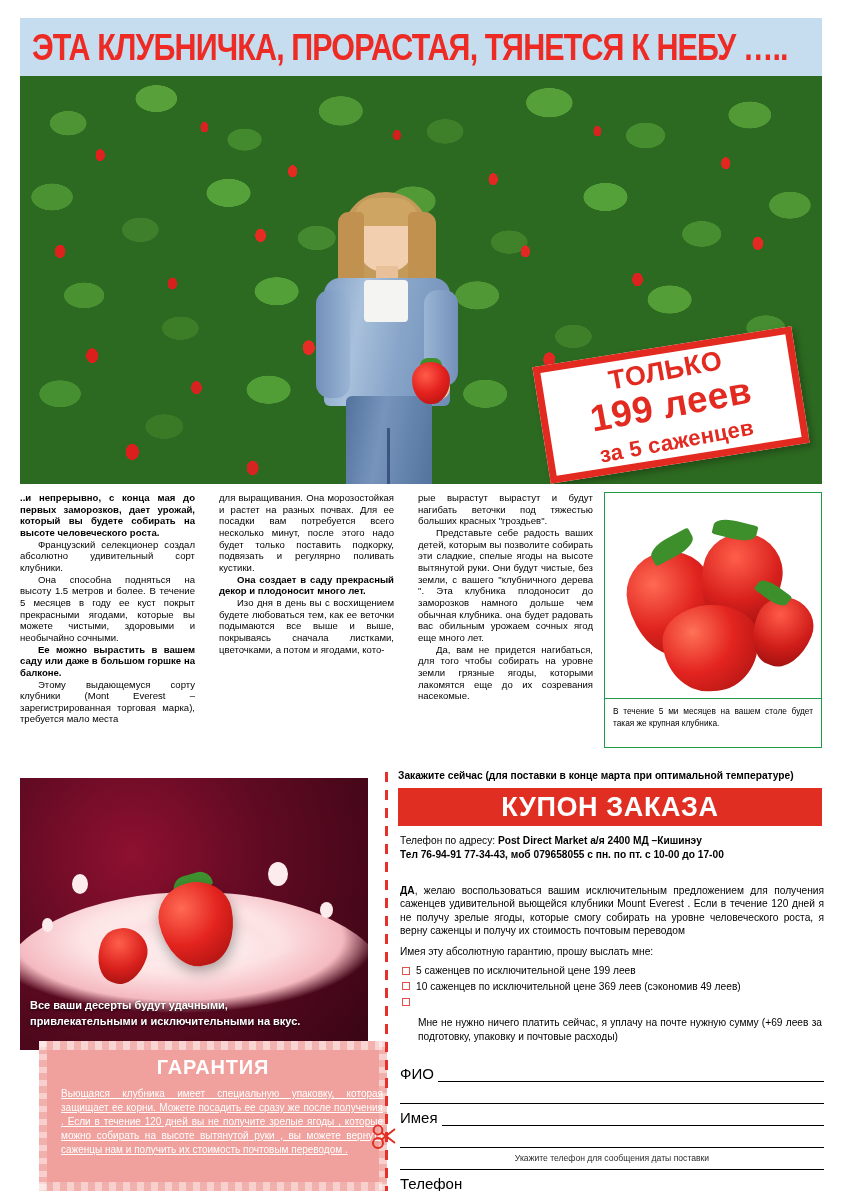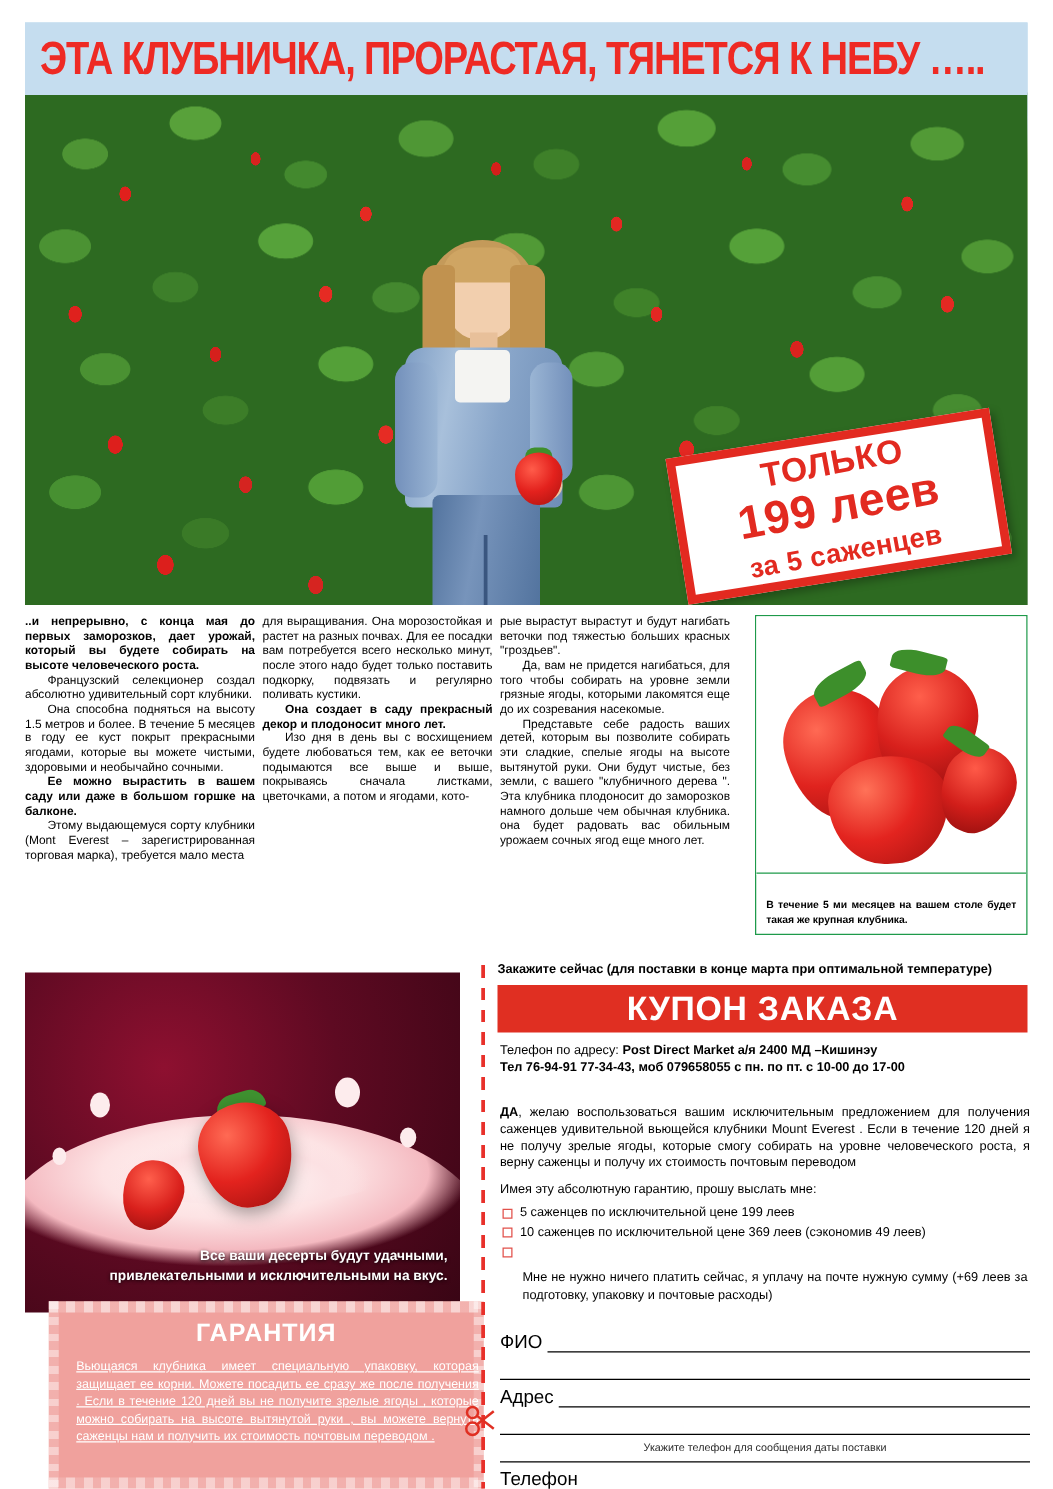--- a/index.html
+++ b/index.html
@@ -154,21 +154,21 @@
   }
   .price-l1 { top: 2px;  font-size: 27px; letter-spacing: .5px; }
   .price-l2 { top: 31px; font-size: 37px; letter-spacing: .5px; }
   .price-l3 { top: 76px; font-size: 22px; letter-spacing: .3px; }
 
   
   .cols {
     position: absolute;
     left: 20px; top: 492px;
     width: 573px; height: 272px;
-    display: flex; gap: 6px;
+    display: flex; gap: 24px;
   }
   .col { width: 184px; }
   .col p {
     font-family: "Liberation Sans", sans-serif;
     font-size: 9.55px;
     line-height: 11.65px;
     color: #000;
     text-align: justify;
     text-justify: inter-word;
     hyphens: manual;
@@ -188,22 +188,22 @@
   .photo-berries {
     position: absolute; left: 0; top: 0; width: 100%; height: 207px;
     background: #ffffff;
     overflow: hidden;
   }
   .pb { position: absolute; border-radius: 50% 50% 46% 46% / 40% 40% 60% 60%; }
   .pb-leaf { position: absolute; background: #3d8f2b; border-radius: 50% 10% 50% 10%; }
   .photo-cap {
     position: absolute; left: 0; bottom: 0; width: 100%; height: 49px;
     border-top: 1.6px solid #1e9a4a;
-    padding: 19px 8px 0 8px;
-    font-size: 8.3px; line-height: 11.5px; font-weight: bold;
+    padding: 7px 8px 0 8px;
+    font-size: 8.3px; line-height: 11.5px; font-weight: normal;
     text-align: justify; color: #000;
   }
 
   
   .splash {
     position: absolute;
     left: 20px; top: 778px;
     width: 348px; height: 272px;
     overflow: hidden;
     background: radial-gradient(circle at 32% 28%, #8e1030 0%, #5e0a22 45%, #380514 100%);
@@ -231,21 +231,21 @@
     background: radial-gradient(circle at 36% 30%, #ff5f4c 0%, #d9201c 52%, #8e0d0d 100%);
     border-radius: 50% 50% 46% 46% / 40% 40% 60% 60%;
     transform: rotate(18deg);
   }
   .splash-leaf {
     position: absolute; left: 152px; top: 96px; width: 40px; height: 16px;
     background: #3f9230; border-radius: 18px 18px 4px 4px; transform: rotate(-16deg);
   }
   .splash-cap {
     position: absolute; left: 0; bottom: 17px; width: 100%;
-    text-align: right; color: #fff; font-weight: bold;
+    text-align: left; color: #fff; font-weight: bold;
     font-size: 11px; line-height: 16px;
     text-shadow: 0 1px 3px rgba(0,0,0,.8);
     padding: 4px 10px;
   }
 
   
   .guarantee {
     position: absolute;
     left: 20px; top: 1041px;
     width: 348px; height: 150px;
@@ -376,22 +376,22 @@
     <p class="ind b">Ее можно вырастить в вашем саду или даже в большом горшке на балконе.</p>
     <p class="ind">Этому выдающемуся сорту клубники (Mont Everest – зарегистрированная торговая марка), требуется мало места</p>
   </div>
   <div class="col">
     <p>для выращивания. Она морозостойкая и растет на разных почвах. Для ее посадки вам потребуется всего несколько минут, после этого надо будет только поставить подкорку, подвязать и регулярно поливать кустики.</p>
     <p class="ind b">Она создает в саду прекрасный декор и плодоносит много лет.</p>
     <p class="ind">Изо дня в день вы с восхищением будете любоваться тем, как ее веточки подымаются все выше и выше, покрываясь сначала листками, цветочками, а потом и ягодами, кото-</p>
   </div>
   <div class="col">
     <p>рые вырастут вырастут и будут нагибать веточки под тяжестью больших красных "гроздьев".</p>
+    <p class="ind">Представьте себе радость ваших детей, которым вы позволите собирать эти сладкие, спелые ягоды на высоте вытянутой руки. Они будут чистые, без земли, с вашего "клубничного дерева ". Эта клубника плодоносит до заморозков намного дольше чем обычная клубника. она будет радовать вас обильным урожаем сочных ягод еще много лет.</p>
     <p class="ind">Да, вам не придется нагибаться, для  того чтобы собирать на уровне земли грязные ягоды, которыми лакомятся еще до их созревания насекомые.</p>
-    <p class="ind">Представьте себе радость ваших детей, которым вы позволите собирать эти сладкие, спелые ягоды на высоте вытянутой руки. Они будут чистые, без земли, с вашего "клубничного дерева ". Эта клубника плодоносит до заморозков намного дольше чем обычная клубника. она будет радовать вас обильным урожаем сочных ягод еще много лет.</p>
   </div>
 </div>
 
 <div class="photo-box">
   <div class="photo-berries">
     <div class="pb" style="left:24px;top:58px;width:86px;height:104px;background:radial-gradient(circle at 34% 28%,#ff6a54 0%,#e0231e 48%,#99100f 100%);transform:rotate(-14deg);"></div>
     <div class="pb" style="left:96px;top:40px;width:80px;height:98px;background:radial-gradient(circle at 38% 26%,#ff5f4b 0%,#d8201c 50%,#8f0d0d 100%);transform:rotate(10deg);"></div>
     <div class="pb" style="left:58px;top:112px;width:96px;height:86px;background:radial-gradient(circle at 32% 30%,#ff7258 0%,#e3241f 46%,#a2110f 100%);transform:rotate(-4deg);"></div>
     <div class="pb" style="left:148px;top:104px;width:58px;height:70px;background:radial-gradient(circle at 36% 28%,#ff5a48 0%,#d21e1a 52%,#8a0c0c 100%);transform:rotate(22deg);"></div>
     <div class="pb-leaf" style="left:44px;top:44px;width:46px;height:20px;transform:rotate(-28deg);"></div>
@@ -473,21 +473,21 @@
 
 <div class="fields">
   <div class="field-row">
     <span class="field-lbl">ФИО</span>
     <span class="field-line"></span>
   </div>
   <div class="field-row">
     <span class="field-line"></span>
   </div>
   <div class="field-row">
-    <span class="field-lbl">Адрес</span>
+    <span class="field-lbl">Имея</span>
     <span class="field-line"></span>
   </div>
   <div class="field-row">
     <span class="field-line"></span>
   </div>
   <div class="field-row">
     <span class="field-line"></span>
   </div>
   <div class="field-row">
     <span class="field-lbl">Телефон</span>

